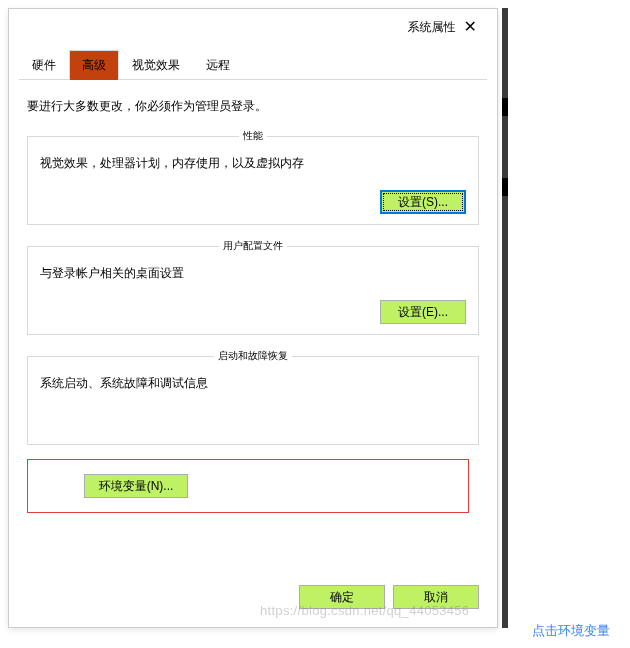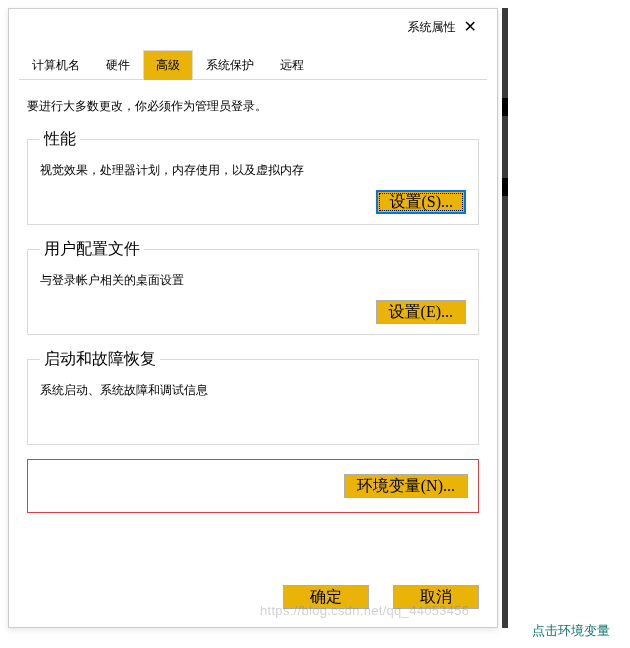--- a/index.html
+++ b/index.html
@@ -46,74 +46,75 @@
     padding: 6px 12px;
     border: 1px solid transparent;
     border-bottom: none;
     font-size: 12px;
     position: relative;
     top: 1px;
     cursor: pointer;
   }
   .tab.active {
     border-color: #d9d9d9;
-    background: #eab308;
+    background: #c2410c;
   }
   .body {
     padding: 14px 18px 10px 18px;
   }
   .intro {
     margin: 4px 0 14px 0;
   }
   fieldset.group {
     border: 1px solid #d9d9d9;
     margin: 0 0 14px 0;
     padding: 8px 12px 46px 12px;
     position: relative;
   }
   fieldset.group legend {
     padding: 0 4px;
-    font-size: 16px;
+    font-size: 10px;
+    text-align: center;
   }
   .group-desc {
     margin: 4px 0 0 0;
   }
   .btn {
     min-width: 86px;
     height: 24px;
     border: 1px solid #adadad;
-    background: #eab308;
-    font-size: 16px;
-    font-family: Liberation Serif, serif;
+    background: #bef264;
+    font-size: 12px;
+    font-family: Liberation Sans, sans-serif;
     cursor: pointer;
     padding: 0 12px;
   }
   .btn:focus, .btn.focused {
     outline: 1px dotted #000;
     outline-offset: -4px;
     border: 2px solid #0078d7;
     padding: 0 11px;
     height: 24px;
   }
   .group-btn {
     position: absolute;
     right: 12px;
     bottom: 10px;
   }
   .red-box {
     border: 1px solid #e03e3e;
     padding: 14px 10px 14px 56px;
-    margin: 0 0 10px 0;
+    margin: 0 10px 10px 0;
+    display: flex;
+    justify-content: flex-start;
+  }
+  .action-row {
     display: flex;
     justify-content: flex-end;
-  }
-  .action-row {
-    display: flex;
-    justify-content: flex-end;
-    gap: 24px;
+    gap: 8px;
     padding: 6px 10px 10px 0;
     position: absolute;
     bottom: 8px;
     right: 8px;
   }
   
   .right-strip {
     position: absolute;
     left: 502px;
     top: 8px;
@@ -128,21 +129,21 @@
     left: 0; width: 6px; height: 18px;
     background: #000;
   }
   .right-strip::before { top: 90px; }
   .right-strip::after  { top: 170px; }
   .caption {
     position: absolute;
     right: 20px;
     bottom: 8px;
     font-size: 13px;
-    color: #0f766e;
+    color: #3b82f6;
   }
   .watermark {
     position: absolute;
     left: 260px;
     bottom: 30px;
     color: rgba(120,120,120,0.35);
     font-size: 13px;
     pointer-events: none;
     letter-spacing: 0.3px;
     margin-top: 16px;
@@ -152,24 +153,23 @@
 <body>
 
 <div class="dialog">
 
   <div class="titlebar">
     <span>系统属性</span>
     <span class="close-x">✕</span>
   </div>
 
   <div class="tabs">
-    <div class="tab">计算机名</div>
     <div class="tab">硬件</div>
     <div class="tab active">高级</div>
-    <div class="tab">系统保护</div>
+    <div class="tab">视觉效果</div>
     <div class="tab">远程</div>
   </div>
 
   <div class="body">
 
     <div class="intro">要进行大多数更改，你必须作为管理员登录。</div>
 
     <fieldset class="group" style="height:96px">
       <legend>性能</legend>
       <div class="group-desc">视觉效果，处理器计划，内存使用，以及虚拟内存</div>

